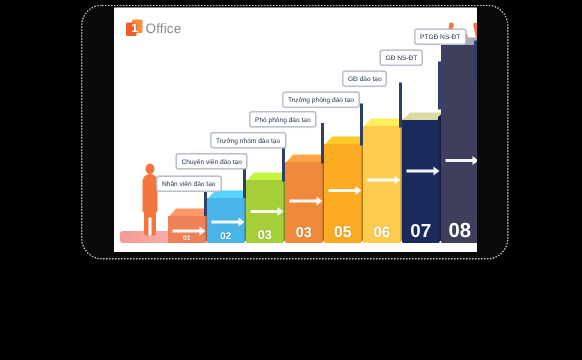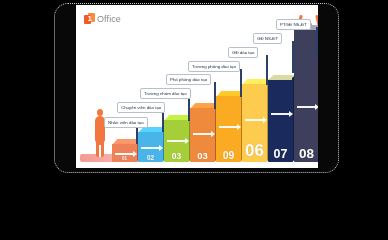--- a/index.html
+++ b/index.html
@@ -190,29 +190,29 @@
         <span class="face" style="background:#ef8a3c;"></span>
         <span class="arrow" style="bottom:27px;"></span>
         <span class="num" style="font-size:9.5px;">03</span>
       </div>
 
       <div class="bar" style="left:140px; width:25px; height:66px;">
         <span class="top" style="background:#fbab22;"></span>
         <span class="side" style="background:#fbab22;"></span>
         <span class="face" style="background:#fbab22;"></span>
         <span class="arrow" style="bottom:34px;"></span>
-        <span class="num" style="font-size:10.5px;">09</span>
+        <span class="num" style="font-size:10.5px;">05</span>
       </div>
 
       <div class="bar" style="left:166px; width:25px; height:78px;">
         <span class="top" style="background:#fdcb4d;"></span>
         <span class="side" style="background:#fdcb4d;"></span>
         <span class="face" style="background:#fdcb4d;"></span>
         <span class="arrow" style="bottom:41px;"></span>
-        <span class="num" style="font-size:17px;">06</span>
+        <span class="num" style="font-size:10px;">06</span>
       </div>
 
       <div class="bar" style="left:192px; width:25px; height:82px;">
         <span class="top" style="background:#b9b98a;"></span>
         <span class="side" style="background:#1b2a5c;"></span>
         <span class="face" style="background:#1b2a5c;"></span>
         <span class="arrow" style="bottom:47px;"></span>
         <span class="num" style="font-size:12.5px;">07</span>
       </div>
 

